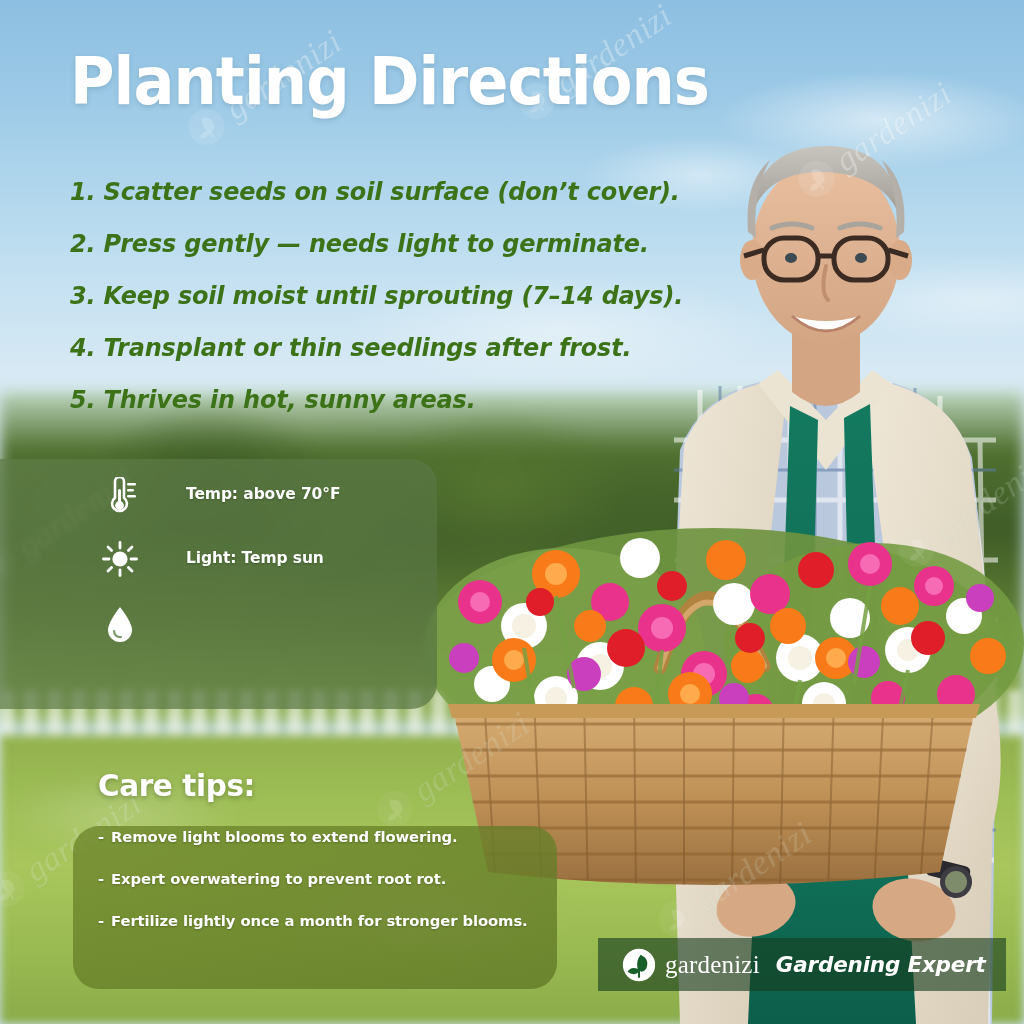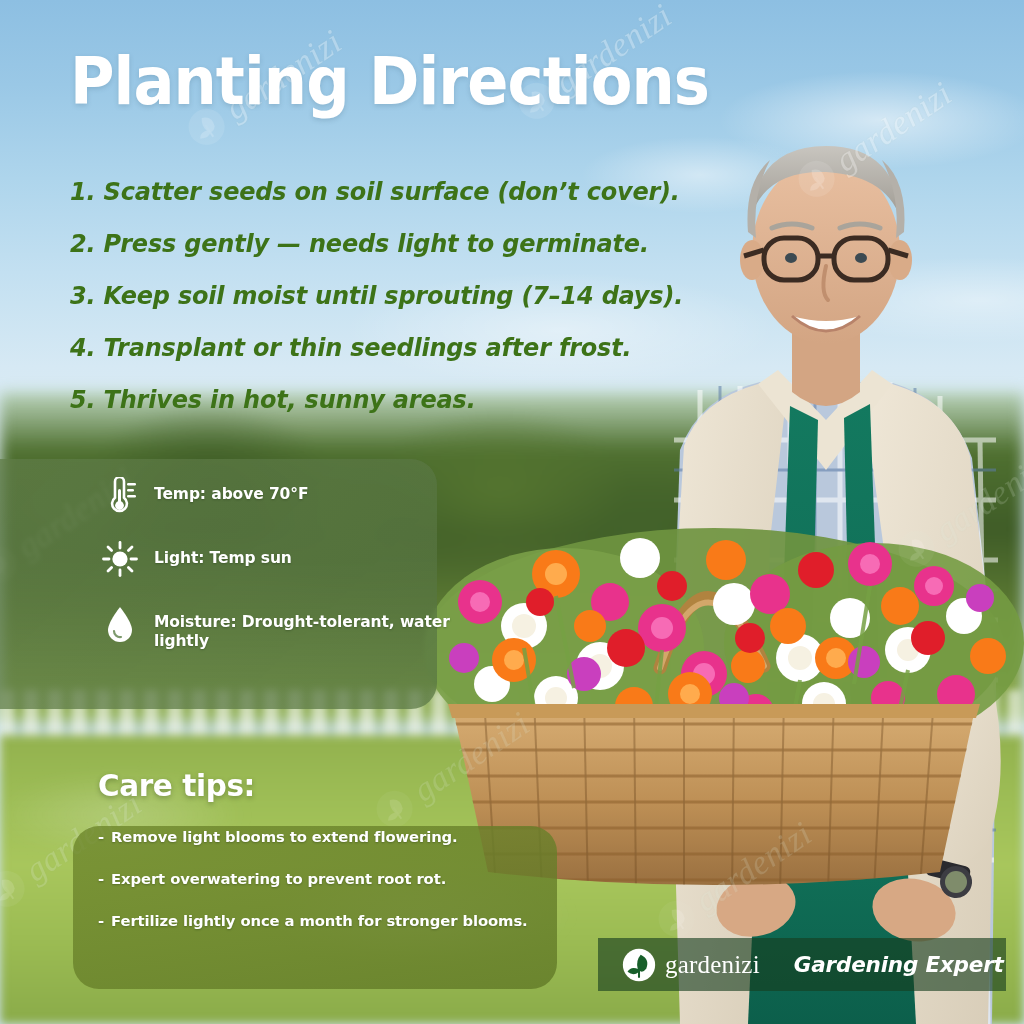--- a/index.html
+++ b/index.html
@@ -121,20 +121,21 @@
   .info-ico{
     width:40px;flex:0 0 40px;display:flex;align-items:center;justify-content:center;
     margin-right:14px;padding-top:2px;
   }
   .info-txt{
     font-family:"DejaVu Sans", sans-serif;
     font-weight:bold;font-size:15.5px;line-height:1.22;
     color:#ffffff;padding-top:10px;
     text-shadow:0 1px 2px rgba(30,50,20,.35);
     letter-spacing:-.1px;
+    margin-left:32px;
   }
 
   
   .care-heading{
     position:absolute;left:98px;top:767px;
     font-family:"DejaVu Sans", sans-serif;
     font-weight:bold;font-size:31px;color:#ffffff;
     letter-spacing:-.4px;
     text-shadow:0 2px 5px rgba(40,60,25,.35);
     transform:scaleX(.95);transform-origin:left top;
@@ -163,21 +164,21 @@
     padding-left:24px;box-sizing:border-box;
   }
   .badge-logo{width:34px;height:34px;flex:0 0 34px;margin-right:9px;}
   .badge-name{
     font-family:"Liberation Serif", serif;
     font-size:25px;color:#ffffff;letter-spacing:.2px;
   }
   .badge-role{
     font-family:"DejaVu Sans", sans-serif;
     font-weight:bold;font-style:italic;font-size:21.5px;
-    color:#ffffff;margin-left:34px;letter-spacing:-.2px;
+    color:#ffffff;margin-left:16px;letter-spacing:-.2px;
   }
 </style>
 </head>
 <body>
 
 <div id="stage">
 
   <div class="bg-sky"></div>
   <div class="bg-clouds"></div>
   <div class="bg-trees"></div>
@@ -569,21 +570,20 @@
       <span class="info-txt">Light: Temp sun</span>
     </div>
 
     <div class="info-row">
       <span class="info-ico">
         <svg width="30" height="38" viewBox="0 0 30 38" fill="none">
           <path d="M15 2C15 2 3 17 3 25a12 12 0 0 0 24 0C27 17 15 2 15 2z" fill="#fff"></path>
           <path d="M9 26a6 6 0 0 0 7 6" stroke="#7d9a6d" stroke-width="2.2" fill="none" stroke-linecap="round"></path>
         </svg>
       </span>
-      <span class="info-txt">Moisture: Drought-tolerant, water lightly</span>
     </div>
   </div>
 
   <div class="care-heading">Care tips:</div>
   <div class="care-panel"></div>
   <div class="care-list">
     <div class="care-item">
       <span class="care-dash">-</span>
       <span>Remove light blooms to extend flowering.</span>
     </div>

